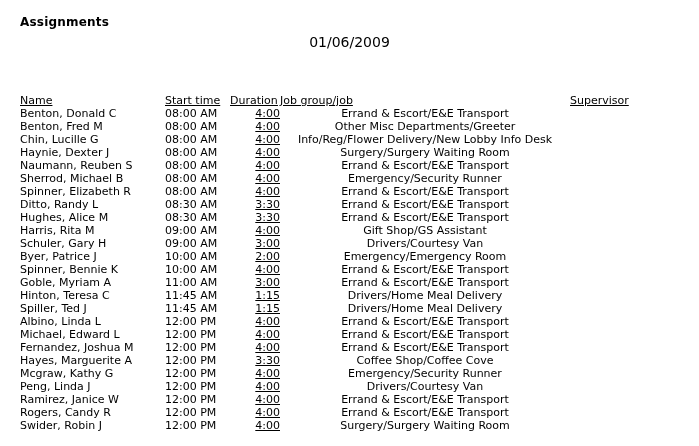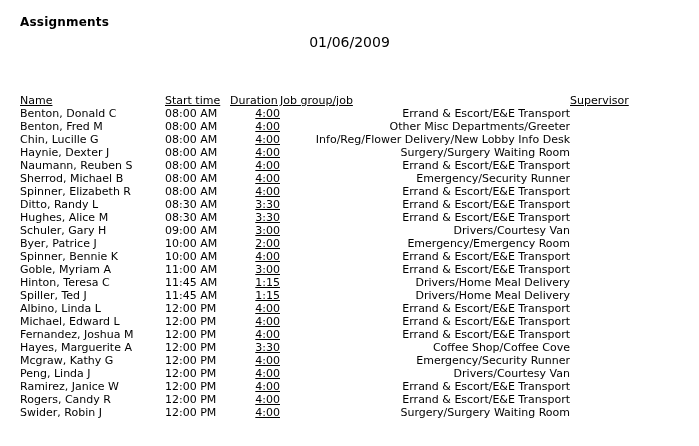--- a/index.html
+++ b/index.html
@@ -71,21 +71,21 @@
   }
   col.c-name     { width: 145px; }
   col.c-start    { width: 65px; }
   col.c-duration { width: 50px; }
   col.c-job      { width: 290px; }
   col.c-super    { width: 110px; }
 
   th.h-start, td.t-start   { text-align: left; }
   th.h-duration, td.t-duration { text-align: right; padding-right: 12px; text-decoration: underline; }
   th.h-duration { text-align: right; padding-right: 12px; }
-  th.h-job, td.t-job { text-align: right; padding-left: 8px; }
+  th.h-job, td.t-job { text-align: center; padding-left: 8px; }
   th.h-super, td.t-super { text-align: left; padding-left: 8px; }
 </style>
 </head>
 <body>
 
 <div id="report">
 
   <div class="report-title">Assignments</div>
 
   <div class="report-date">01/06/2009</div>
@@ -165,20 +165,27 @@
           <td class="t-super"></td>
         </tr>
         <tr>
           <td class="t-name">Hughes, Alice M</td>
           <td class="t-start">08:30 AM</td>
           <td class="t-duration">3:30</td>
           <td class="t-job">Errand &amp; Escort/E&amp;E Transport</td>
           <td class="t-super"></td>
         </tr>
         <tr>
+          <td class="t-name">Harris, Rita M</td>
+          <td class="t-start">09:00 AM</td>
+          <td class="t-duration">4:00</td>
+          <td class="t-job">Gift Shop/GS Assistant</td>
+          <td class="t-super"></td>
+        </tr>
+        <tr>
           <td class="t-name">Schuler, Gary H</td>
           <td class="t-start">09:00 AM</td>
           <td class="t-duration">3:00</td>
           <td class="t-job">Drivers/Courtesy Van</td>
           <td class="t-super"></td>
         </tr>
         <tr>
           <td class="t-name">Byer, Patrice J</td>
           <td class="t-start">10:00 AM</td>
           <td class="t-duration">2:00</td>

